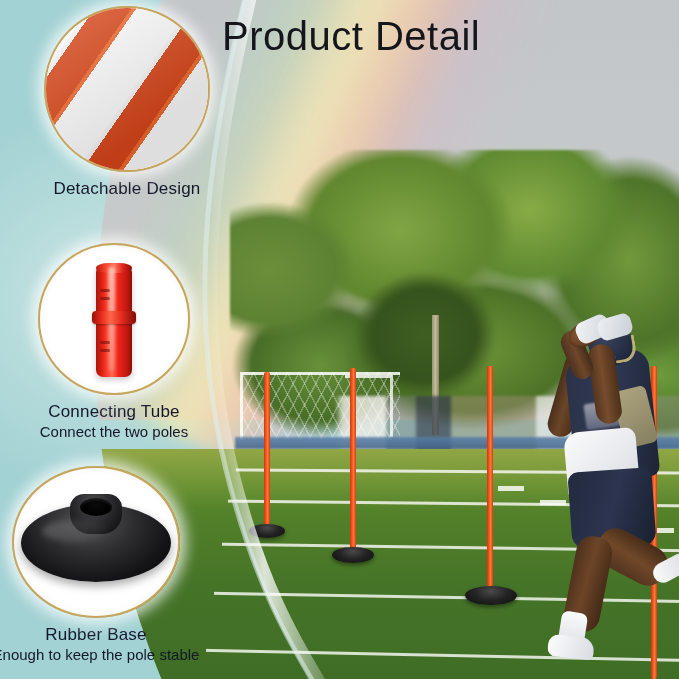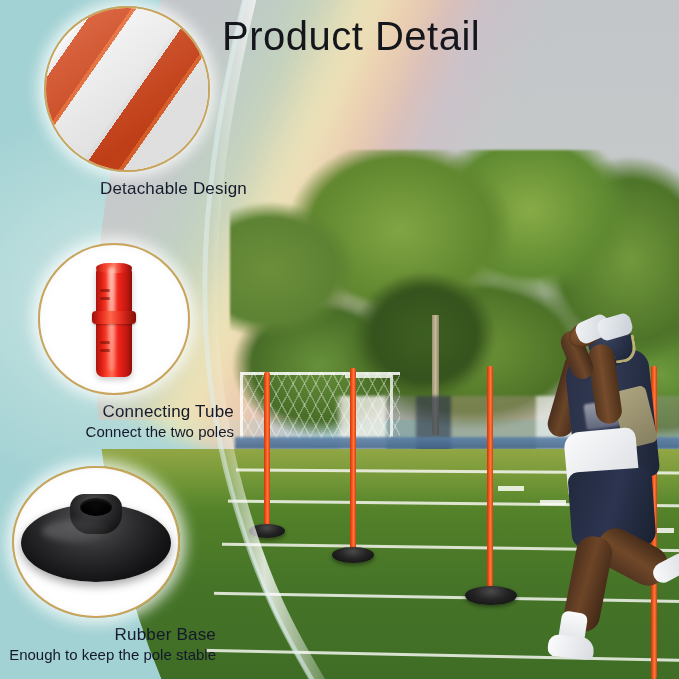--- a/index.html
+++ b/index.html
@@ -241,21 +241,21 @@
     border-radius:12px; transform:rotate(-28deg);
   }
 
   
   .arc-edge {
     position:absolute; inset:0;
     pointer-events:none;
   }
 
   
-  .feature { position:absolute; width:240px; text-align:right; }
+  .feature { position:absolute; width:240px; text-align:center; }
   .circle {
     position:relative; border-radius:50%;
     background:radial-gradient(circle at 50% 45%, #ffffff 0%, #ffffff 72%, #fdfcf7 100%);
     border:2px solid #c9a55c;
     box-shadow:0 0 14px 6px rgba(255,255,255,0.75), inset 0 0 10px rgba(0,0,0,0.04);
     overflow:hidden;
     margin:0 auto;
   }
   .f-title {
     font-size:17px; color:#14182b; letter-spacing:0.2px;

